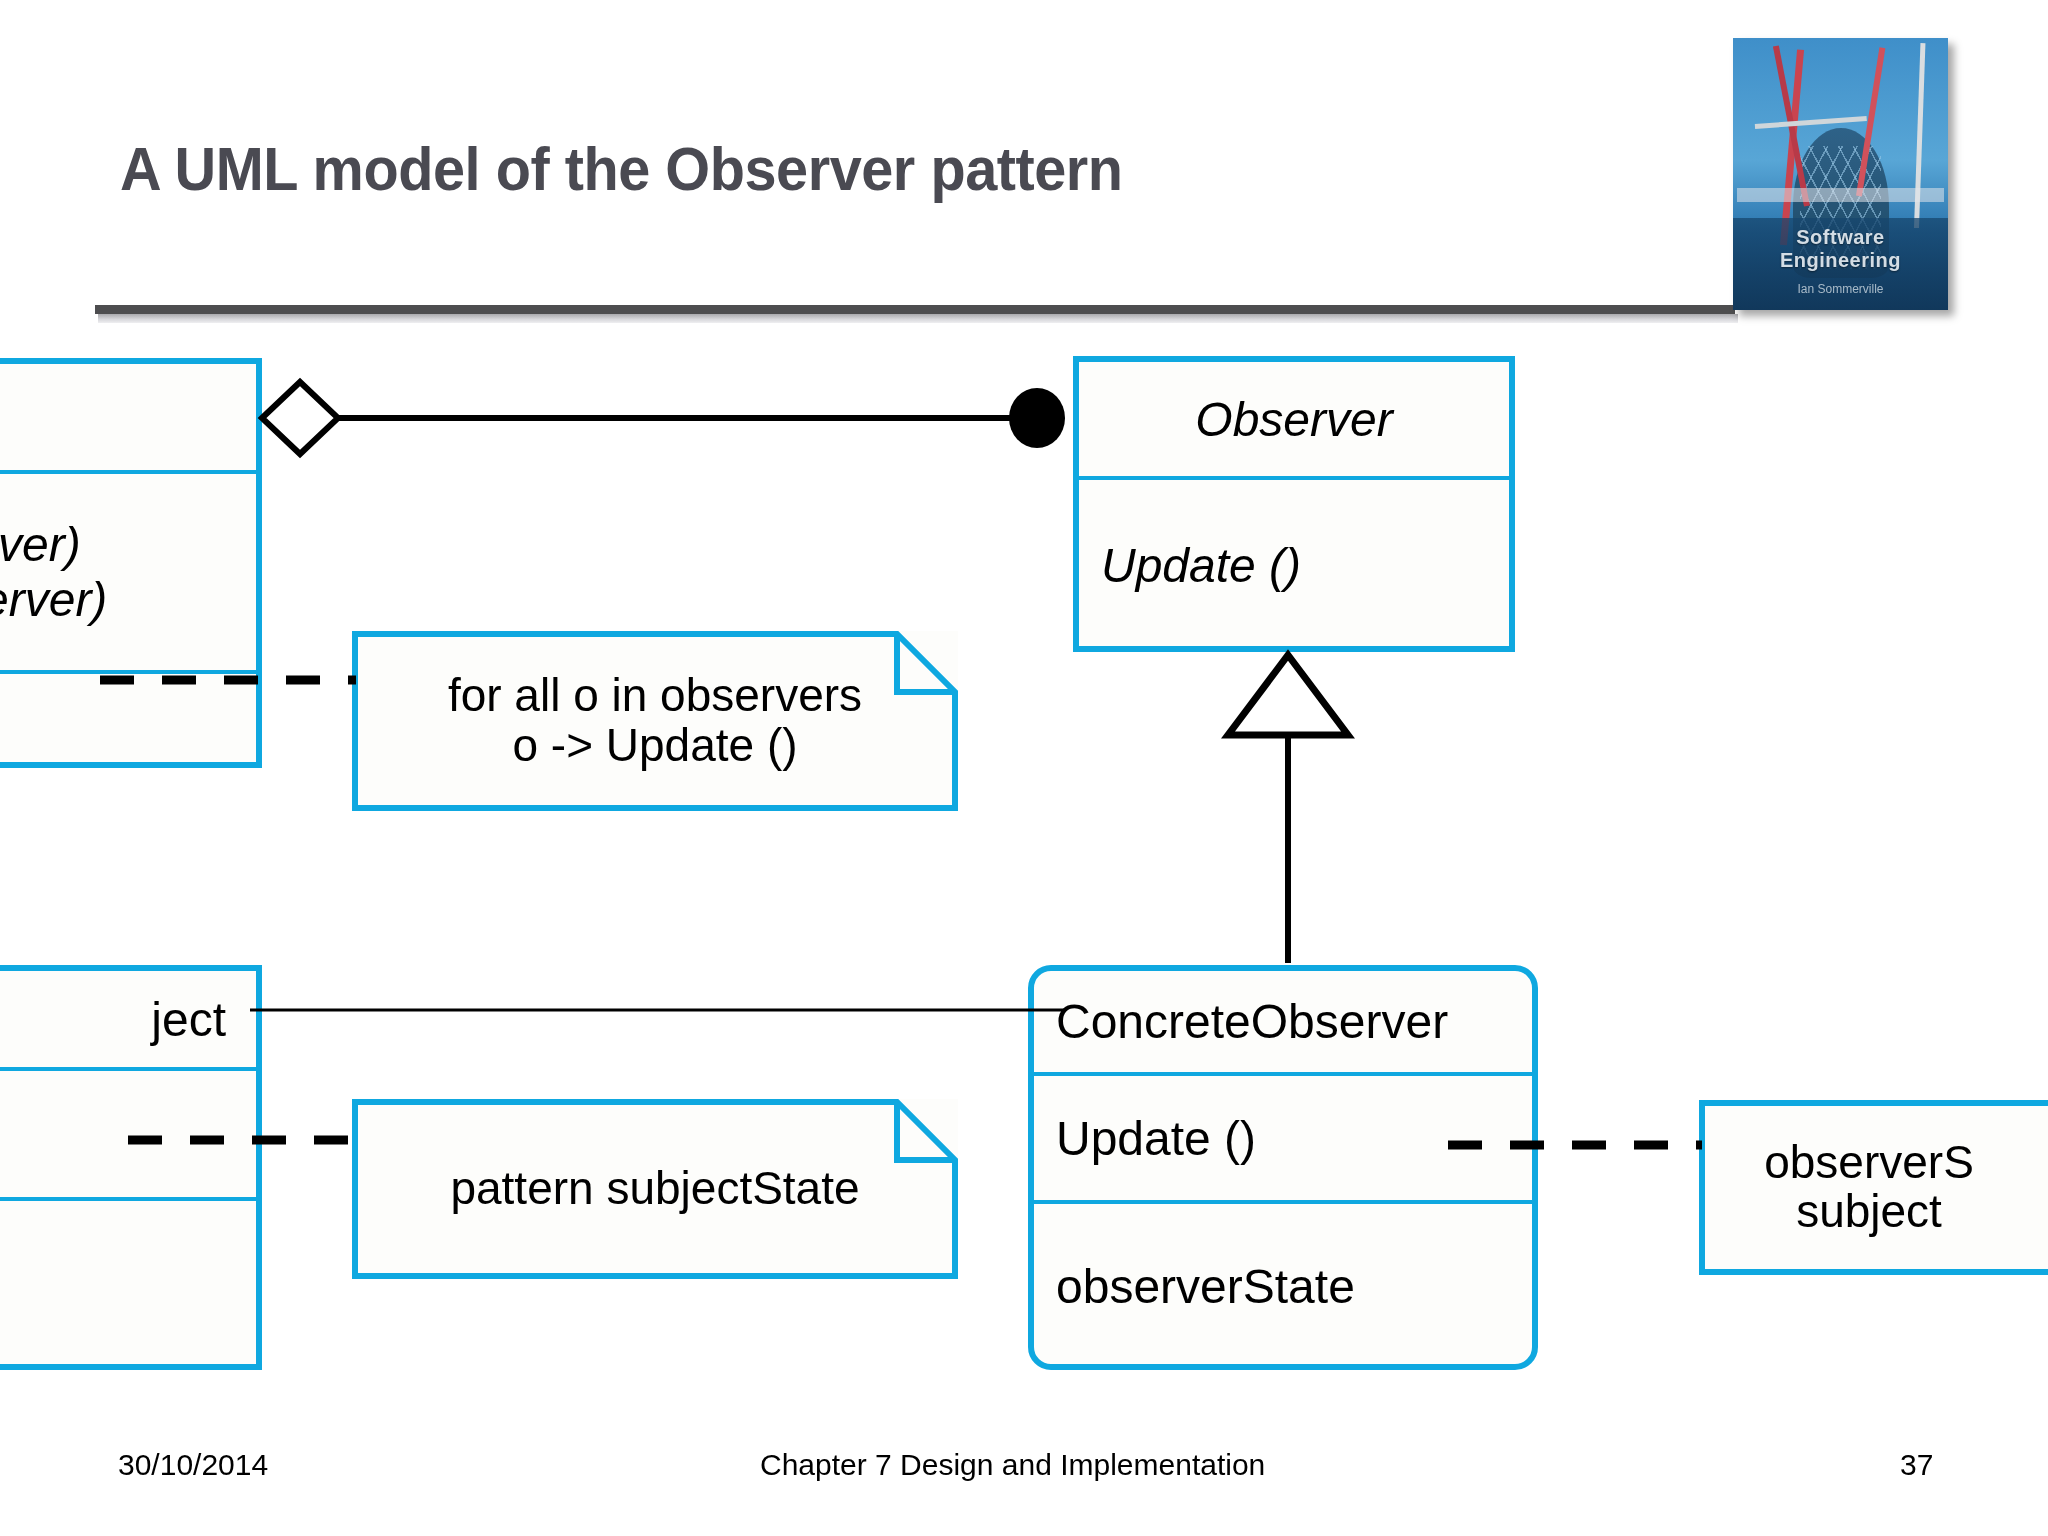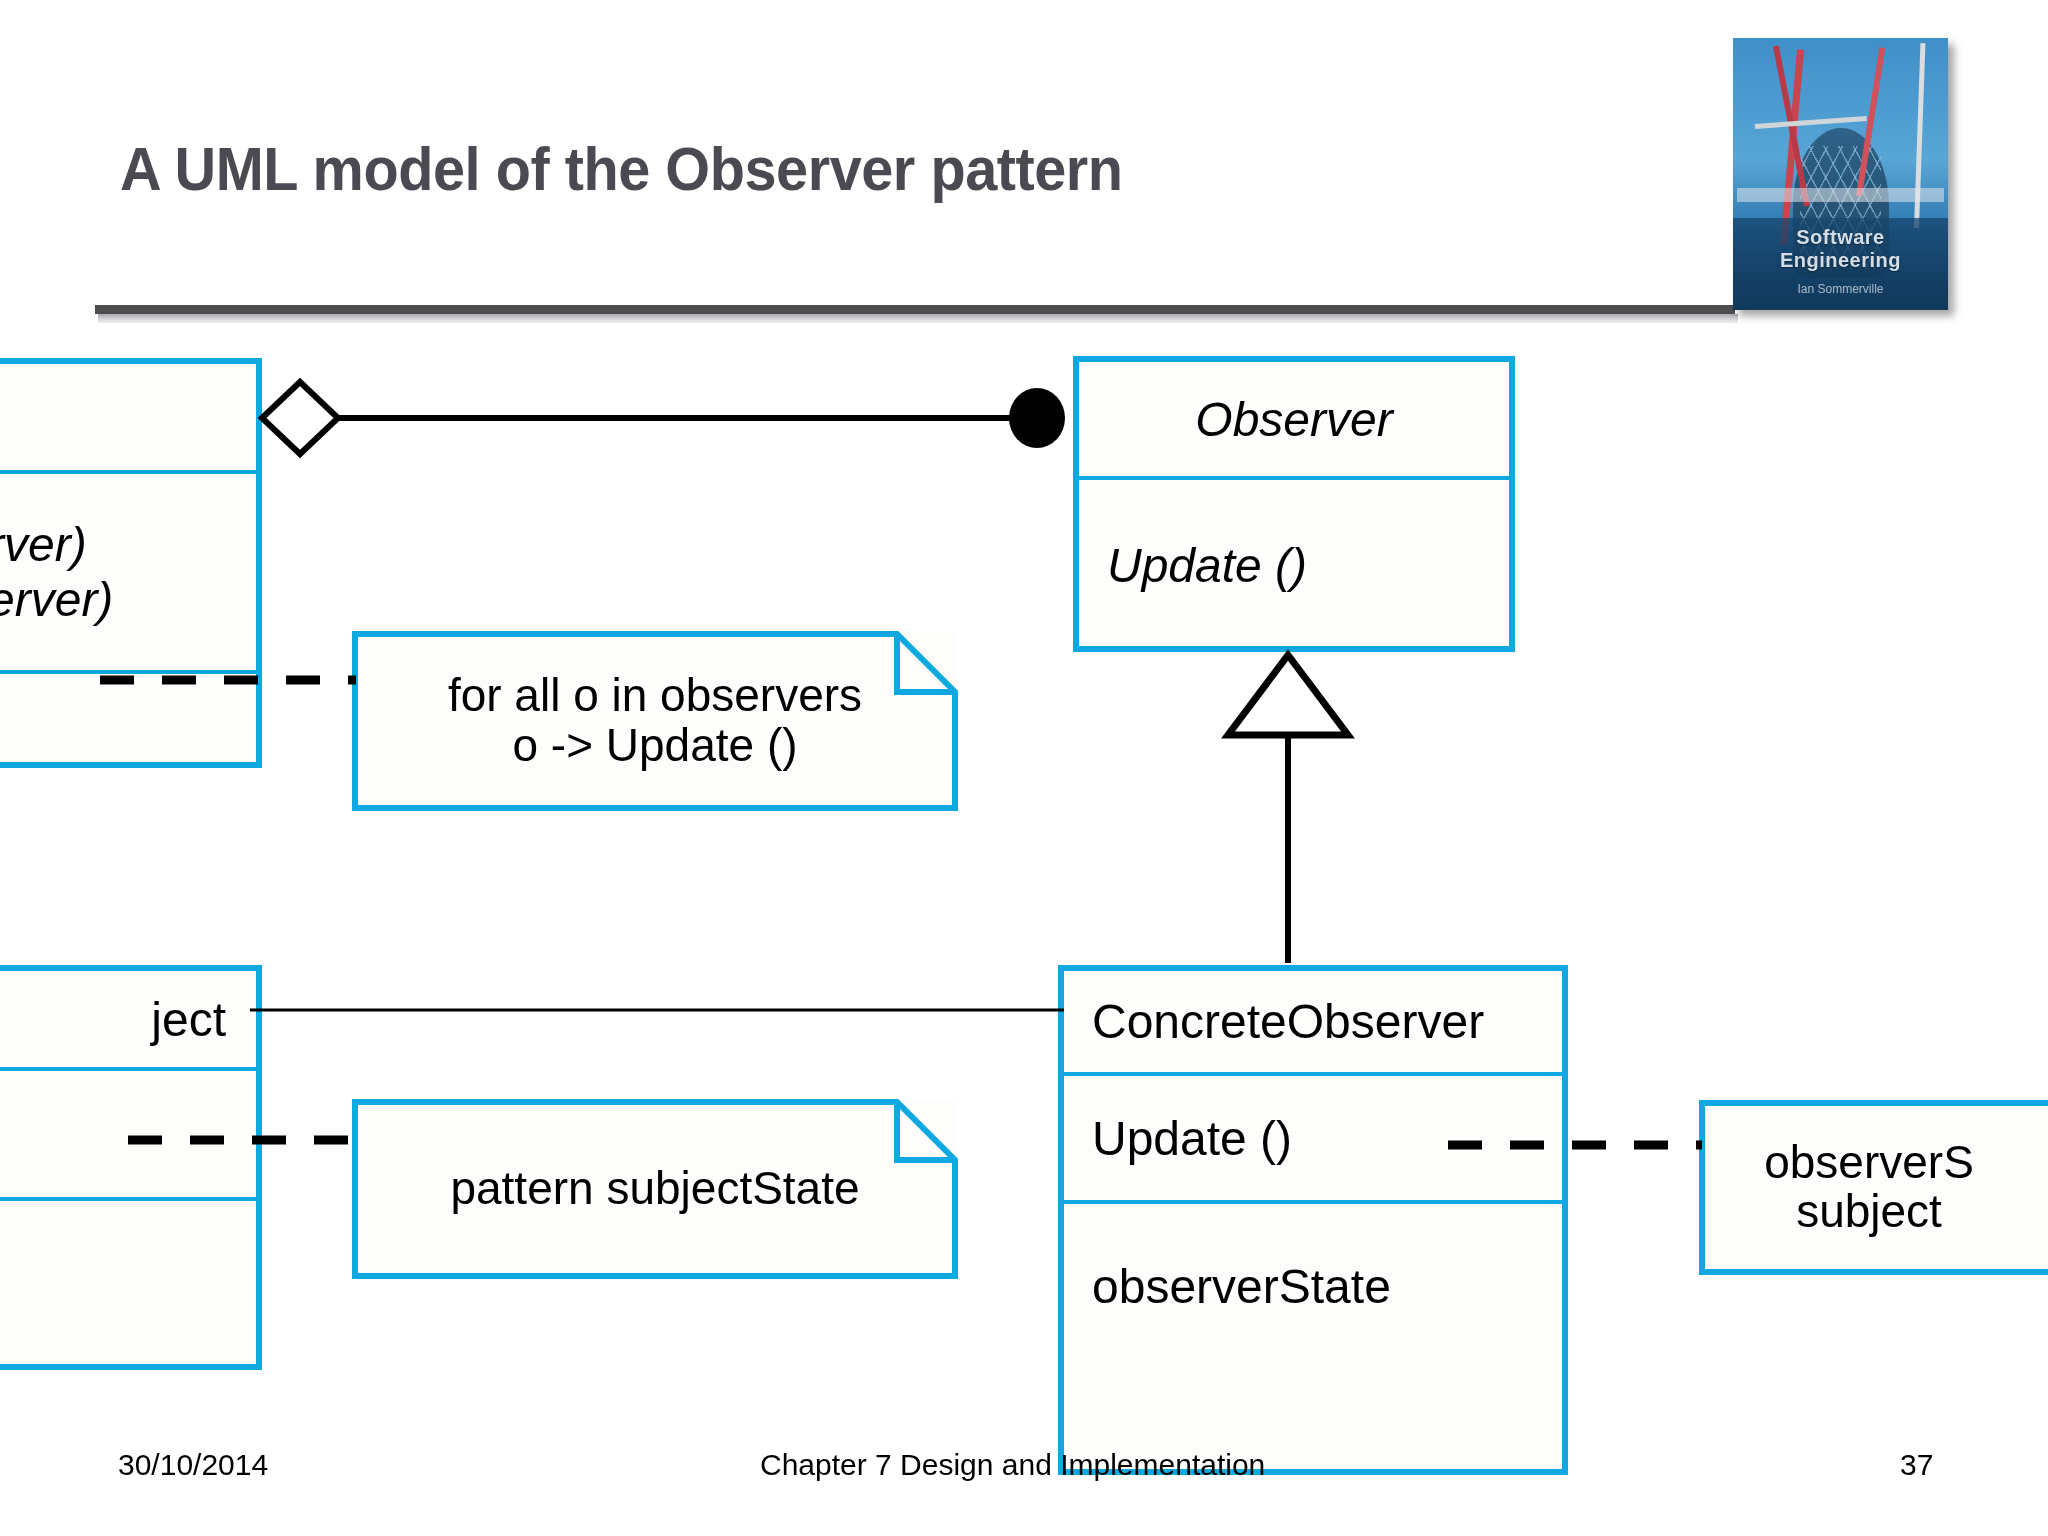--- a/index.html
+++ b/index.html
@@ -132,21 +132,21 @@
     position: absolute;
     background: #fdfdfb;
     border: 6px solid #0fa8e0;
     box-sizing: border-box;
   }
   .uml-compartment {
     box-sizing: border-box;
     border-bottom: 4px solid #0fa8e0;
     display: flex;
     align-items: center;
-    padding: 0 28px;
+    padding: 0 22px;
     overflow: visible;
     white-space: nowrap;
   }
   .uml-compartment.last { border-bottom: none; }
   .uml-name {
     font-size: 48px;
     color: #000;
   }
   .uml-name.centered { justify-content: center; }
   .uml-name.italic, .uml-member.italic { font-style: italic; }
@@ -240,21 +240,21 @@
     <div class="uml-compartment uml-name centered italic" style="height:118px;">Observer</div>
     <div class="uml-compartment last uml-member italic" style="height:170px;">Update ()</div>
   </div>
 
   <div class="uml-class clip-left" style="left:-40px; top:965px; width:302px; height:405px;">
     <div class="uml-compartment uml-name" style="height:100px; justify-content:flex-end; padding-right:30px;">ject</div>
     <div class="uml-compartment" style="height:130px;"></div>
     <div class="uml-compartment last" style="height:167px;"></div>
   </div>
 
-  <div class="uml-class" style="left:1058px; top:965px; width:510px; height:510px;">
+  <div class="uml-class" style="left:1028px; top:965px; width:510px; height:405px;border-radius:23px;">
     <div class="uml-compartment uml-name" style="height:105px;">ConcreteObserver</div>
     <div class="uml-compartment uml-member" style="height:128px;">Update ()</div>
     <div class="uml-compartment last uml-member" style="height:164px;">observerState</div>
   </div>
 
   <div class="uml-note" style="left:352px; top:583px; width:606px; height:180px;">
     <svg width="606" height="180" viewBox="0 0 606 180" style="position:absolute;left:0;top:0;">
       <path d="M3 3 H545 L603 61 V177 H3 Z" fill="#fdfdfb" stroke="#0fa8e0" stroke-width="6" stroke-linejoin="miter"></path>
       <path d="M545 3 V61 H603" fill="none" stroke="#0fa8e0" stroke-width="6" stroke-linejoin="miter"></path>
     </svg>

